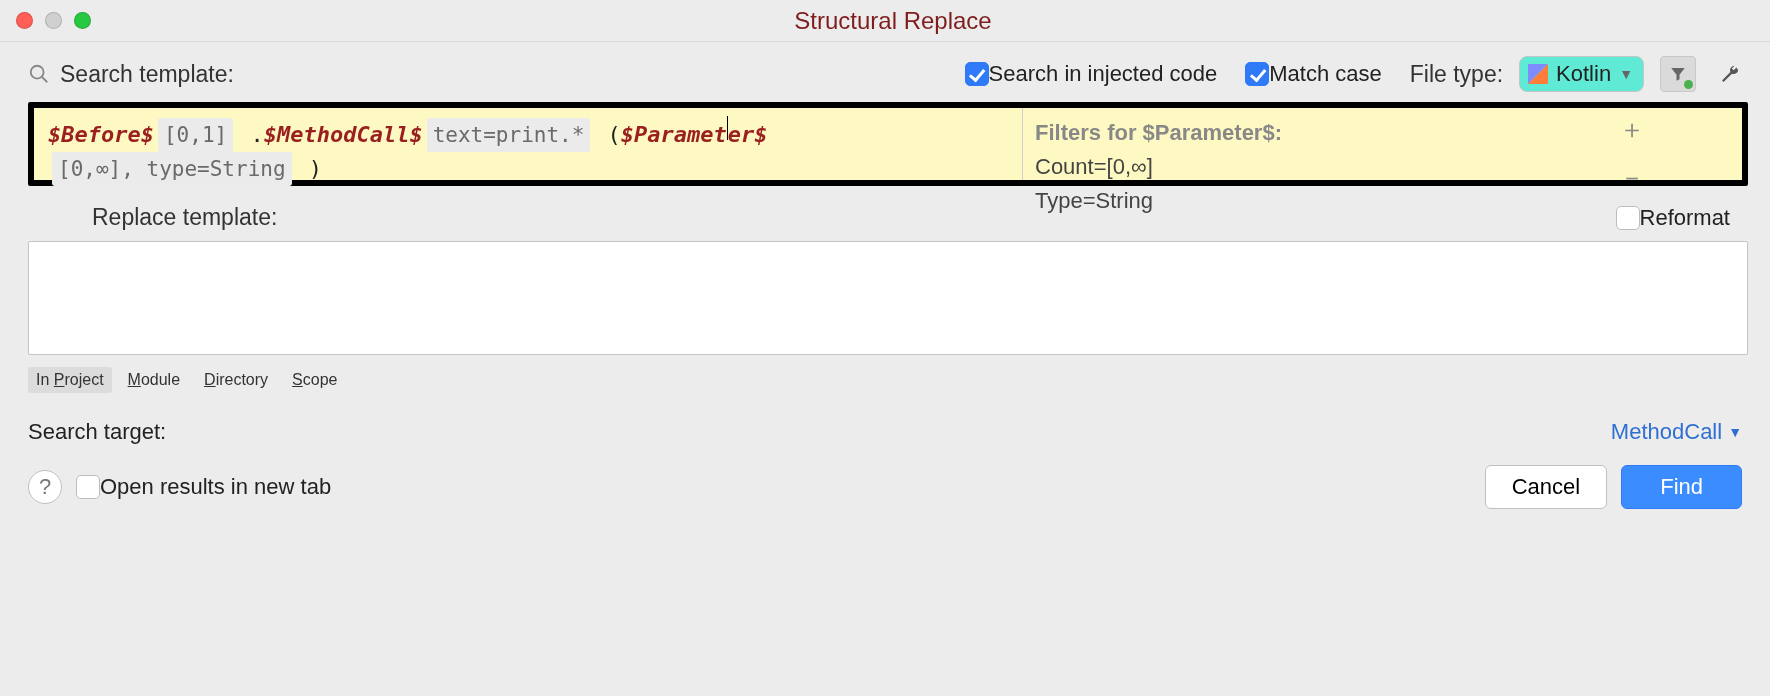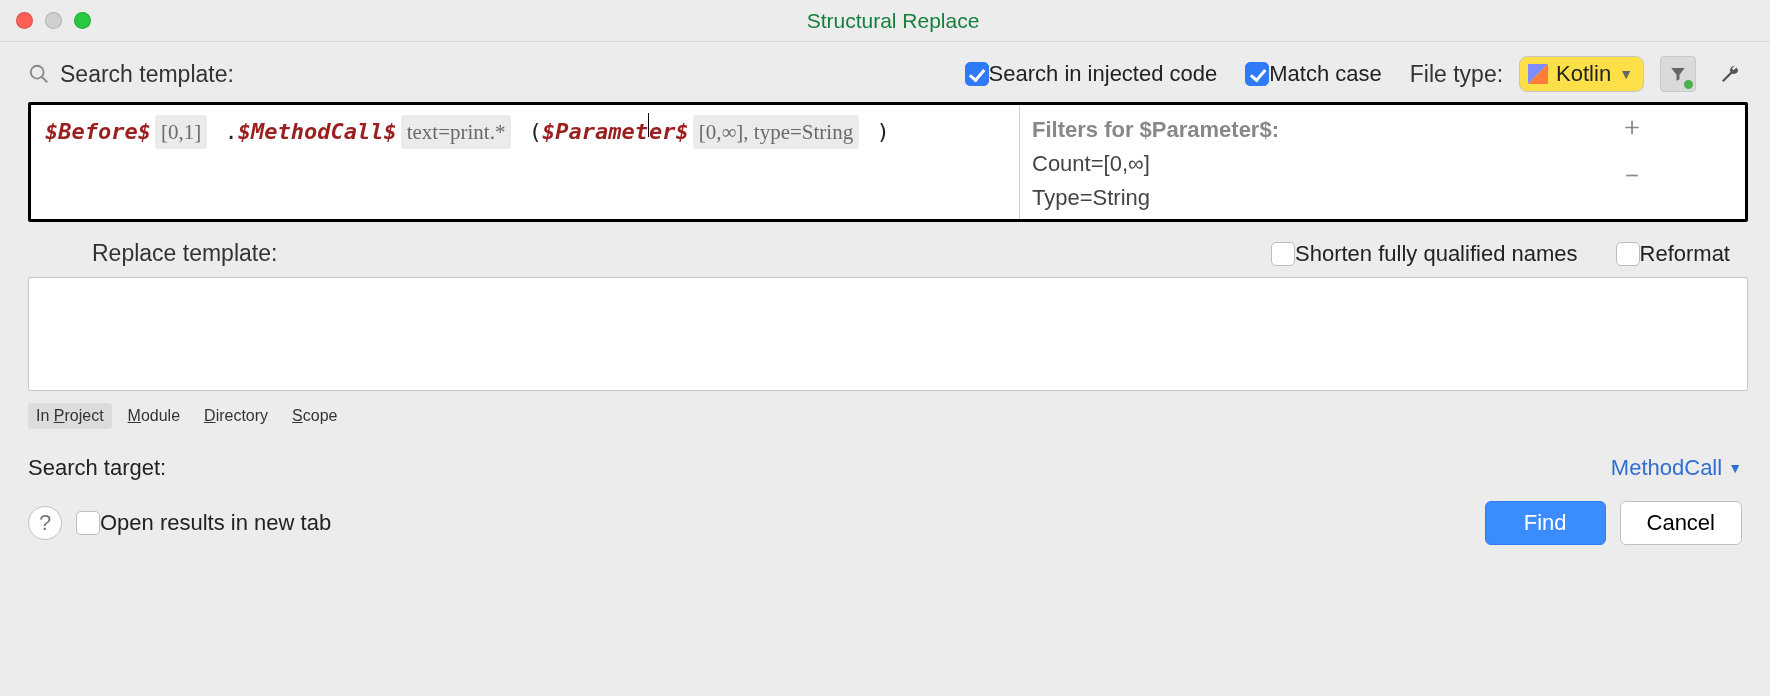--- a/index.html
+++ b/index.html
@@ -37,22 +37,22 @@
     border-radius: 50%;
     border: 1px solid rgba(0,0,0,0.15);
   }
   .dot.red { background: #ff5f57; }
   .dot.yellow { background: #d0d0d0; }
   .dot.green { background: #28c840; }
   .title-text {
     position: absolute;
     left: 16px; right: 0;
     text-align: center;
-    font-size: 21px;
-    color: #15803d;
+    font-size: 24px;
+    color: #7f1d1d;
     pointer-events: none;
   }
   .toolbar-row {
     display: flex;
     align-items: center;
     padding: 14px 22px 10px 28px;
     gap: 10px;
   }
   .search-icon {
     width: 22px; height: 22px;
@@ -82,21 +82,21 @@
   .cb.checked::after {
     content: "";
     width: 6px; height: 12px;
     border: solid #fff;
     border-width: 0 3px 3px 0;
     transform: rotate(40deg) translateY(-1px);
   }
   .filetype-select {
     display: inline-flex;
     align-items: center;
-    background: #fde047;
+    background: #5eead4;
     border: 1px solid #c6c6c6;
     border-radius: 8px;
     padding: 4px 10px 4px 8px;
     gap: 8px;
     height: 36px;
     margin-left: 6px;
   }
   .kotlin-icon {
     width: 20px; height: 20px;
     display: inline-block;
@@ -143,23 +143,23 @@
     right: 2px; bottom: 2px;
     width: 9px; height: 9px;
     border-radius: 50%;
     background: #4caf50;
   }
   .wrench svg { display:block; }
 
   .editor-row {
     display: flex;
     margin: 0 22px 0 28px;
-    border: 3px solid #000000;
-    background: #ffffff;
-    height: 120px;
+    border: 6px solid #000000;
+    background: #fef9c3;
+    height: 84px;
     border-radius: 2px;
   }
   .editor-main {
     flex: 0 0 988px;
     padding: 10px 14px;
     font-family: "Menlo","Consolas",monospace;
     font-size: 22px;
     position: relative;
     display: flex;
     align-items: flex-start;
@@ -171,21 +171,20 @@
   .editor-main .var { color: #9a1f1f; font-style: italic; font-weight: 600; }
   .editor-main .badge {
     background: #ebebeb;
     color: #6a6a6a;
     padding: 0 6px;
     margin: 0 4px;
     border-radius: 3px;
     font-style: normal;
     font-weight: normal;
     font-size: 21px;
-    font-family: Liberation Serif, serif;
   }
   .editor-main .plain { color: #222; }
   .caret {
     display:inline-block; width:1px; height:24px;
     background:#000; vertical-align:middle;
     position:relative; top:-2px;
   }
   .filters-pane {
     flex: 0 0 500px;
     border-left: 1px solid #d0d0d0;
@@ -362,24 +361,20 @@
     </div>
     <div class="filters-tools">
       <span class="plus">＋</span>
       <span class="minus">－</span>
     </div>
   </div>
 
   <div class="replace-row">
     <span class="label">Replace template:</span>
     <span class="spacer"></span>
-    <label class="check">
-      <span class="cb"></span>
-      <span>Shorten fully qualified names</span>
-    </label>
     <label class="check" style="margin-right:12px">
       <span class="cb"></span>
       <span>Reformat</span>
     </label>
   </div>
 
   <div class="replace-area"></div>
 
   <div class="scope-tabs">
     <span class="tab active">In <span class="ul">P</span>roject</span>
@@ -396,17 +391,17 @@
     </span>
   </div>
 
   <div class="bottom-row">
     <div class="helpbtn">?</div>
     <label class="check">
       <span class="cb"></span>
       <span>Open results in new tab</span>
     </label>
     <span class="spacer"></span>
+    <button class="btn">Cancel</button>
     <button class="btn primary">Find</button>
-    <button class="btn">Cancel</button>
   </div>
 
 </div>
 
 </body></html>

